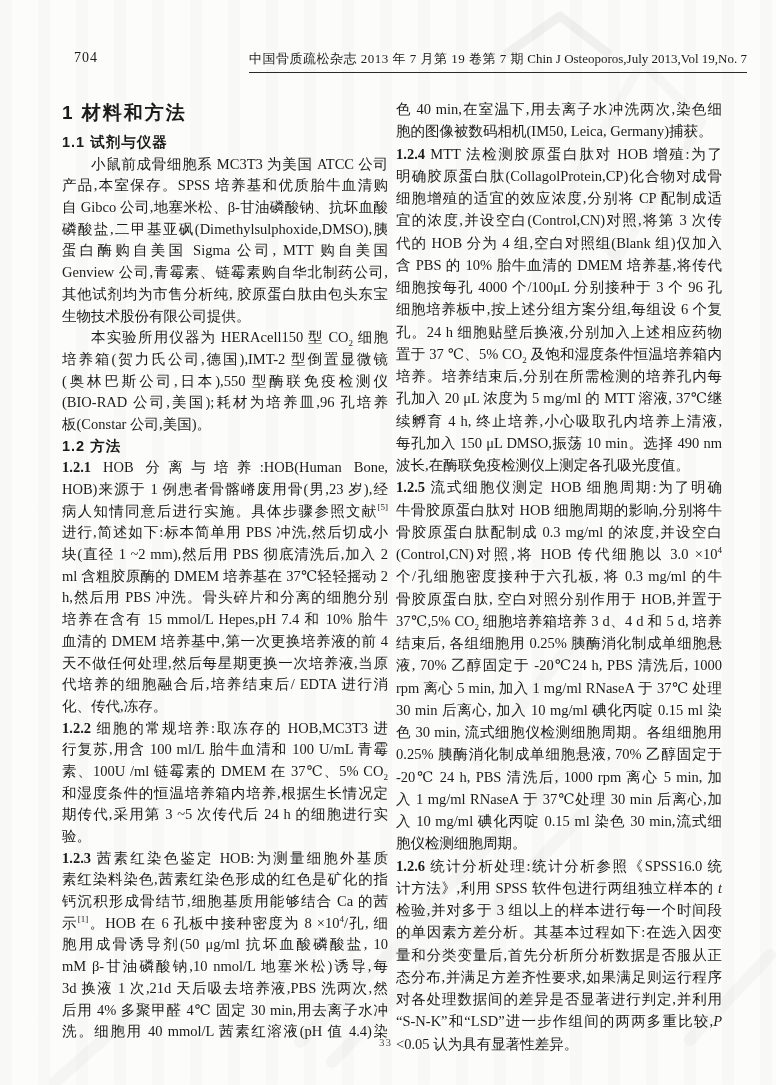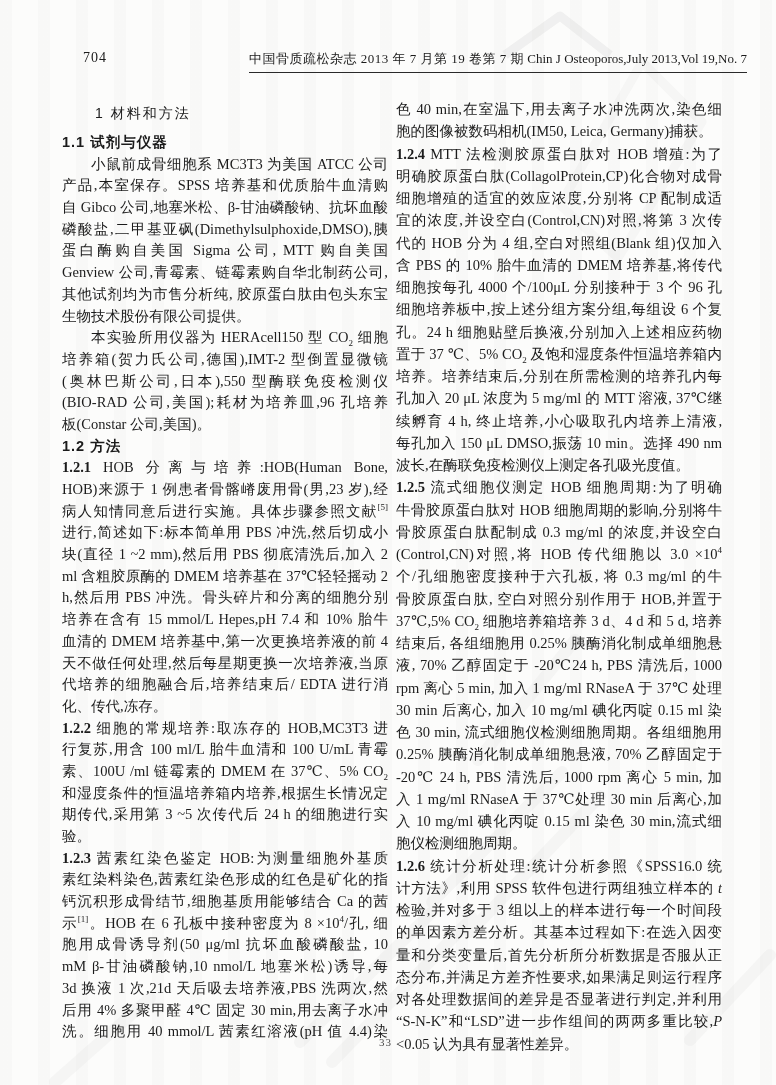--- a/index.html
+++ b/index.html
@@ -9,21 +9,21 @@
     font-family:"Liberation Serif","DejaVu Serif",serif;
   }
   .page{position:absolute;inset:0;}
   
   .page::before{
     content:"";position:absolute;inset:0;pointer-events:none;
     background:repeating-linear-gradient(90deg,rgba(0,0,0,0.015) 0 12px,rgba(0,0,0,0) 12px 38px);
   }
   .wm-layer{position:absolute;inset:0;pointer-events:none;z-index:0;}
   .hdr-pagenum{
-    position:absolute;left:74px;top:50px;font-size:14px;letter-spacing:1px;z-index:2;margin-left:9px;
+    position:absolute;left:74px;top:50px;font-size:14px;letter-spacing:1px;z-index:2;
   }
   .hdr-journal{
     position:absolute;right:29px;top:50px;z-index:2;
     font-size:13px;border-bottom:1.5px solid #2a2a2a;padding-bottom:4px;
     white-space:nowrap;
   }
   .hdr-journal .cn{letter-spacing:0.5px;margin-top:16px;}
   .hdr-journal .en{}
   .col{position:absolute;width:326px;z-index:1;}
   .col-left{left:62px;top:98px;}
@@ -32,22 +32,22 @@
     font-size:14.5px;overflow:hidden;white-space:nowrap;
   }
   .col-left .line{height:21.7px;line-height:21.7px;}
   .col-right .line{height:22.26px;line-height:22.26px;}
   .line.just{
     white-space:normal;text-align:justify;text-align-last:justify;
     text-justify:distribute;
   }
   .line.ind{text-indent:2em;}
   .col .line.h1{
-    height:34px;line-height:30px;font-size:14px;font-weight:400;
-    font-family:"Liberation Sans","DejaVu Sans",sans-serif;letter-spacing:2px;margin-left:33px;
+    height:34px;line-height:30px;font-size:19px;font-weight:700;
+    font-family:"Liberation Sans","DejaVu Sans",sans-serif;letter-spacing:2px;
   }
   .col .line.h2{
     font-weight:700;font-family:"Liberation Sans","DejaVu Sans",sans-serif;
     letter-spacing:1px;
   }
   .bold{font-weight:700;}
   .ital{font-style:italic;}
   sup{font-size:9px;line-height:0;vertical-align:super;}
   sub{font-size:9px;line-height:0;vertical-align:sub;}
   .footer-num{

